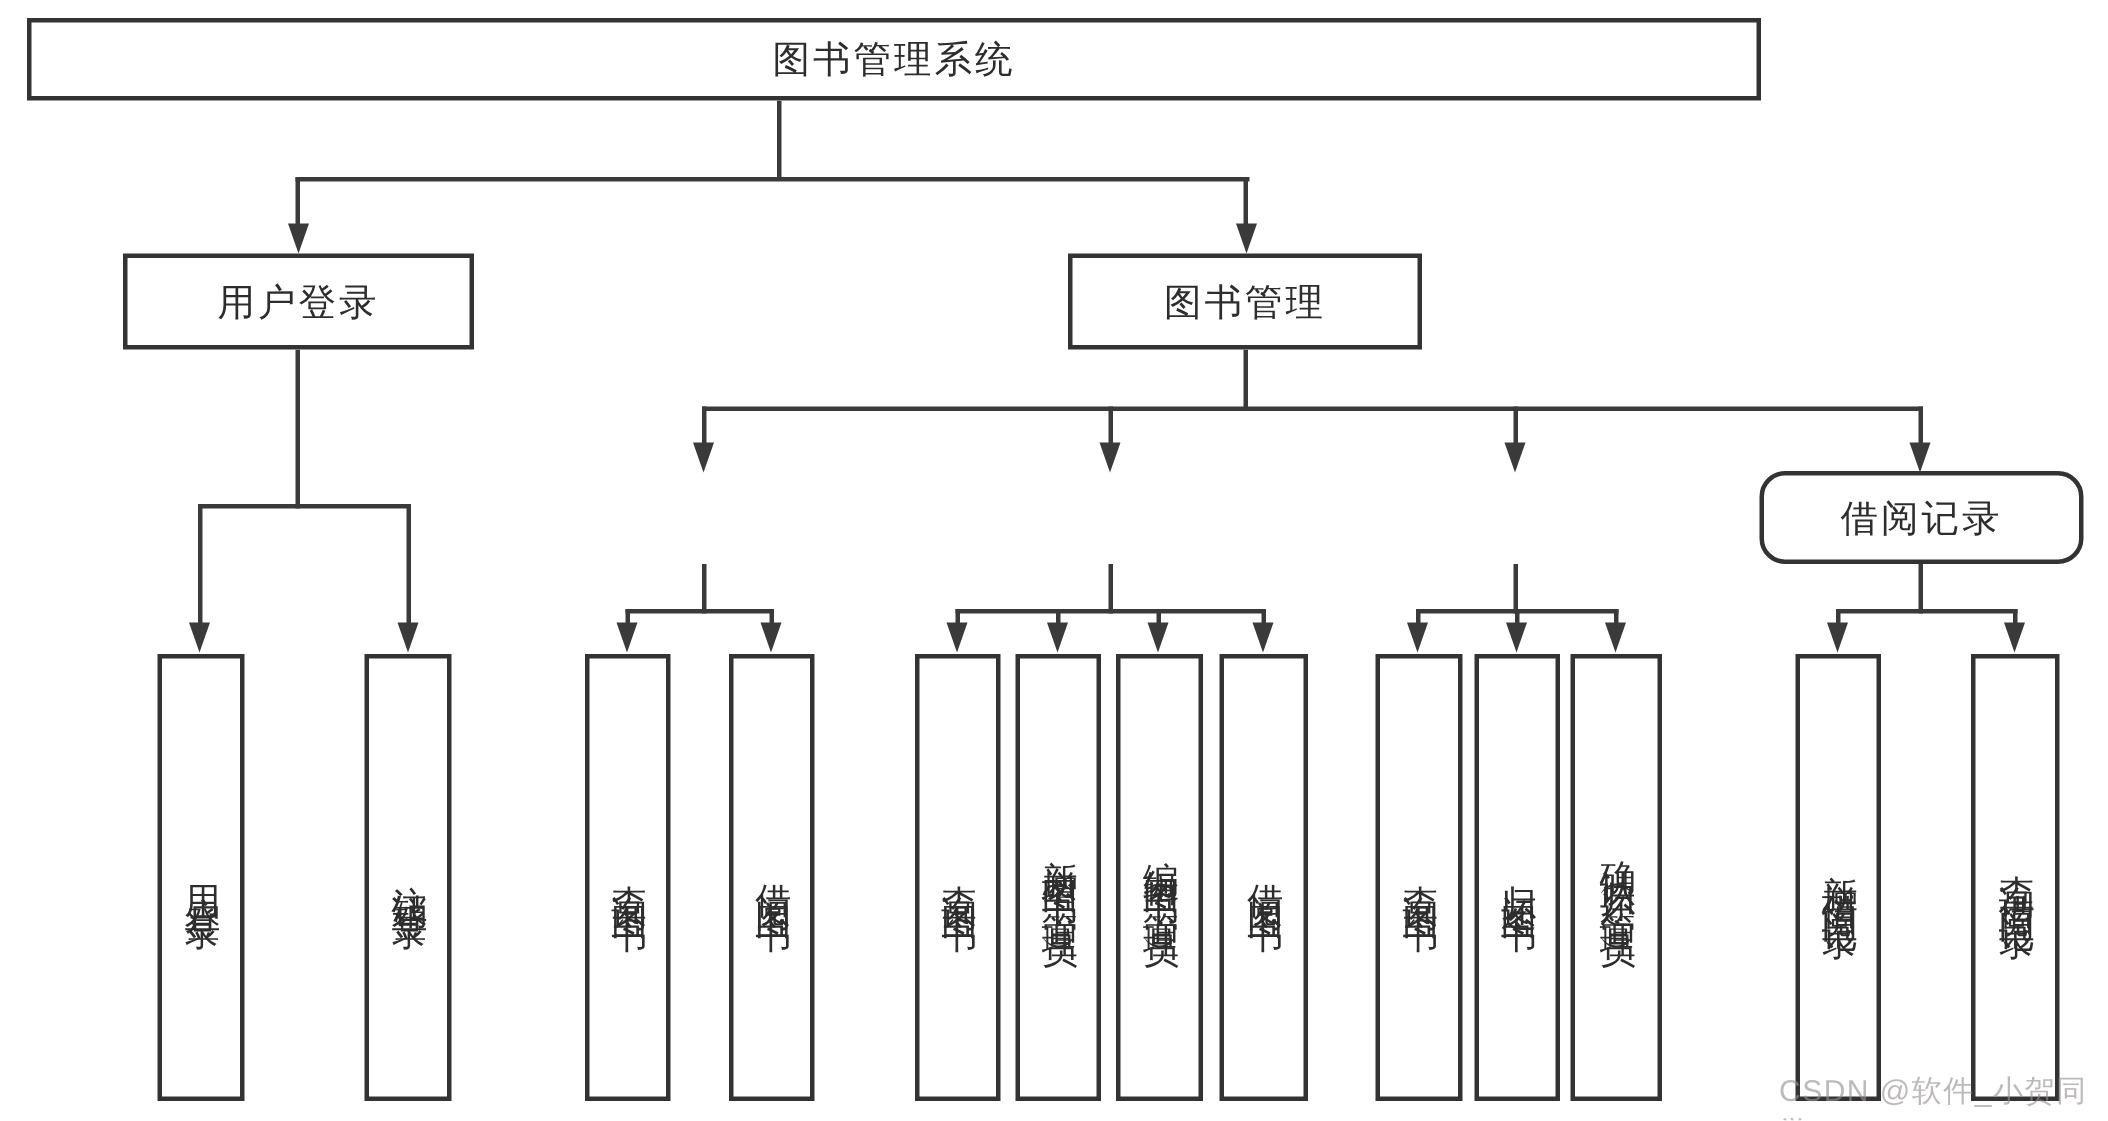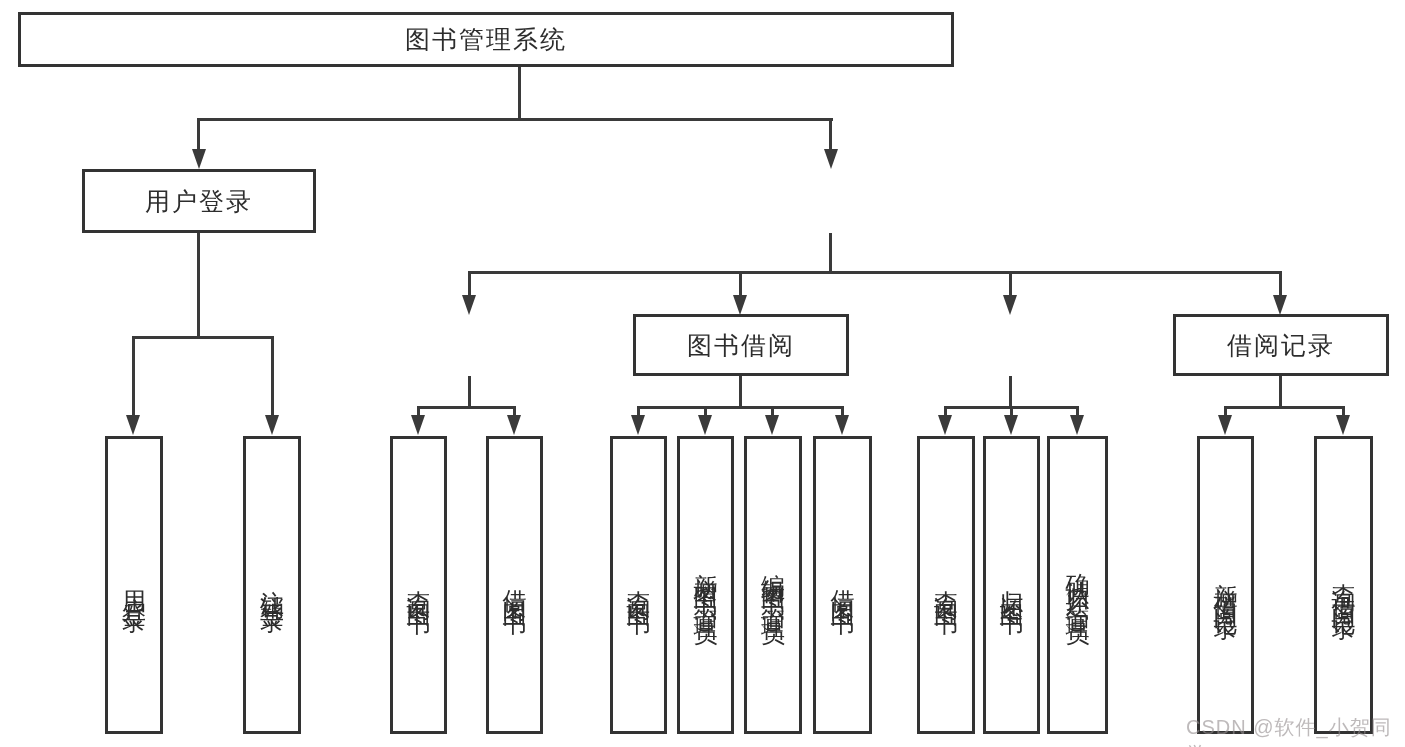--- a/index.html
+++ b/index.html
@@ -89,30 +89,30 @@
   <div class="ar" style="left:1004px; top:415px;"></div>
   <div class="ar" style="left:1070px; top:415px;"></div>
 
   <div class="ln" style="left:1279px; top:376px; width:3px; height:33px;"></div>
   <div class="ln" style="left:1224px; top:406px; width:121px; height:3px;"></div>
   <div class="ln" style="left:1224px; top:406px; width:3px; height:11px;"></div>
   <div class="ln" style="left:1342px; top:406px; width:3px; height:11px;"></div>
   <div class="ar" style="left:1218px; top:415px;"></div>
   <div class="ar" style="left:1336px; top:415px;"></div>
 
-  <div class="bx" style="left:18px; top:12px; width:936px; height:55px;">
+  <div class="bx" style="left:18px; top:12px; width:1156px; height:55px;">
     <span>图书管理系统</span>
   </div>
   <div class="bx" style="left:82px; top:169px; width:234px; height:64px;">
     <span>用户登录</span>
   </div>
-  <div class="bx" style="left:633px; top:314px; width:216px; height:62px;">
-    <span>图书借阅</span>
+  <div class="bx" style="left:712px; top:169px; width:236px; height:64px;">
+    <span>图书管理</span>
   </div>
-  <div class="bx" style="left:1173px; top:314px; width:216px; height:62px;">
+  <div class="bx" style="left:1173px; top:314px; width:216px; height:62px;border-radius:17px;">
     <span>借阅记录</span>
   </div>
 
   <div class="vb" style="left:105px; top:436px; width:58px; height:298px;">
     <span>用户登录</span>
   </div>
   <div class="vb" style="left:243px; top:436px; width:58px; height:298px;">
     <span>注销登录</span>
   </div>
   <div class="vb" style="left:390px; top:436px; width:57px; height:298px;">

